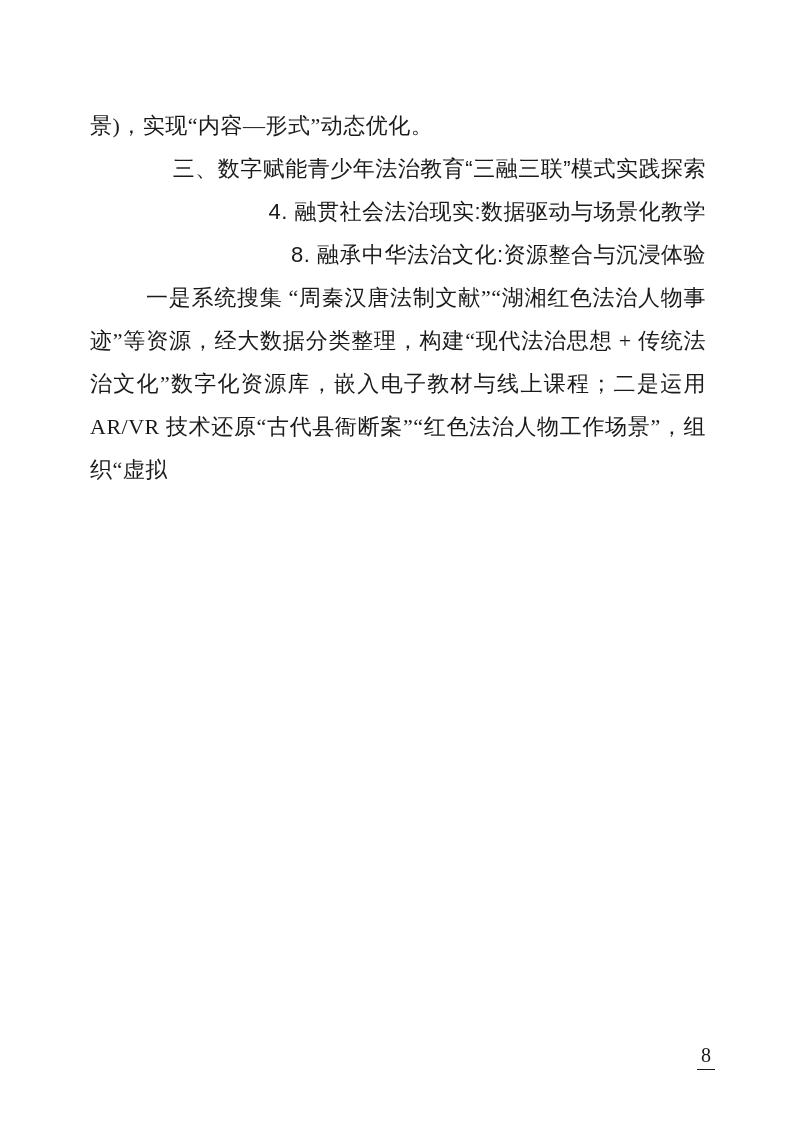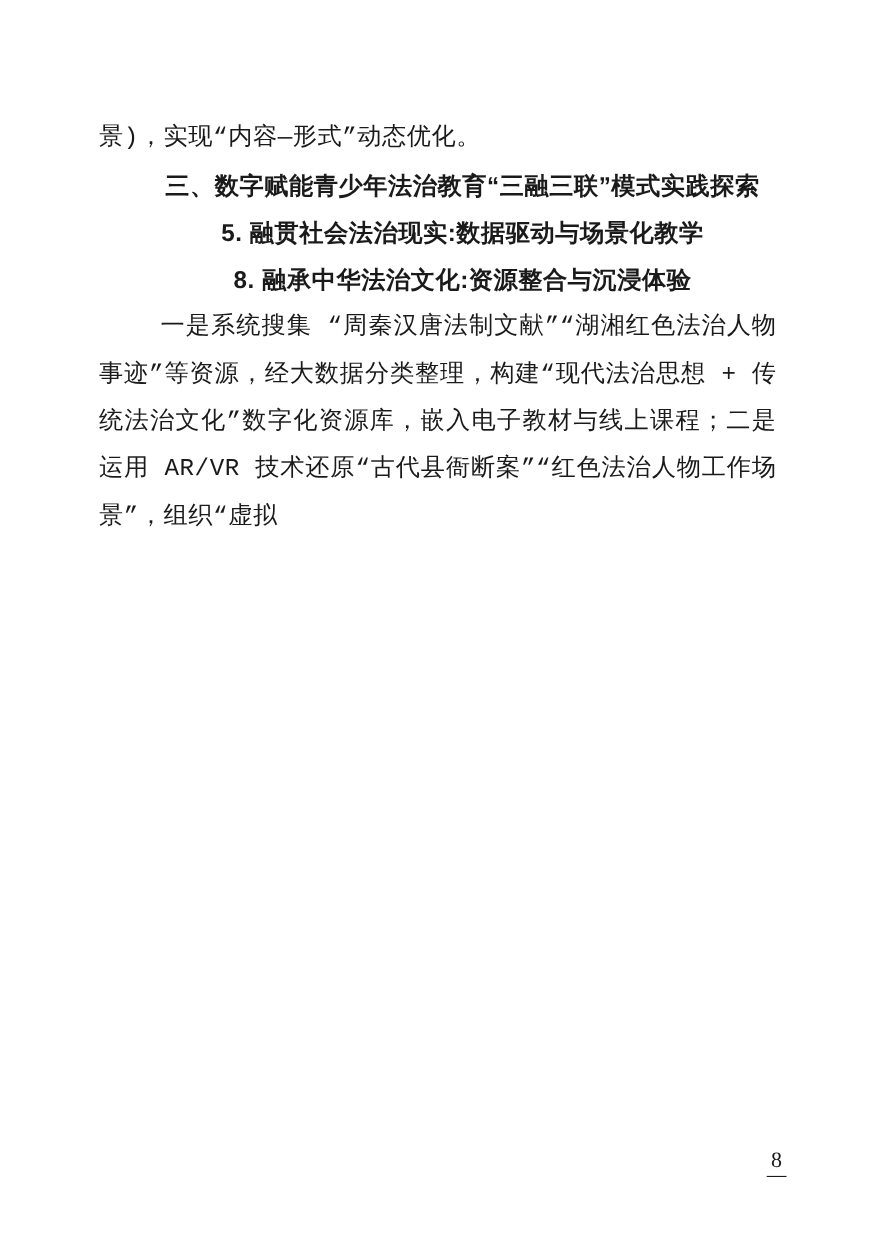--- a/index.html
+++ b/index.html
@@ -23,53 +23,53 @@
     left: 90px;
     top: 104px;
     width: 616px;
   }
   .content > div {
     margin: 0;
     line-height: 43px;
     font-size: 22px;
   }
   .para {
-    font-family: Liberation Mono, monospace;
+    font-family: Liberation Serif, serif;
     text-align: justify;
     text-indent: 56px;
     letter-spacing: 0.5px;
   }
   .para.no-indent {
     text-indent: 0;
   }
   .heading {
     font-family: "Liberation Sans", "DejaVu Sans", sans-serif;
-    font-weight: bold;
+    font-weight: normal;
     text-indent: 45px;
     letter-spacing: 0.5px;
-    text-align: center;
+    text-align: right;
   }
   .page-number {
     position: absolute;
     left: 697px;
     top: 1042px;
     font-size: 20px;
     line-height: 26px;
     font-family: "Liberation Serif", "DejaVu Serif", serif;
     color: #1a1a1a;
     border-bottom: 1.5px solid #1a1a1a;
     padding: 0 4px 1px 4px;
   }
 </style>
 </head>
 <body>
 
 <div class="page">
   <div class="content">
     <div class="para no-indent">景)，实现“内容—形式”动态优化。</div>
     <div class="heading">三、数字赋能青少年法治教育“三融三联”模式实践探索</div>
-    <div class="heading">5. 融贯社会法治现实:数据驱动与场景化教学</div>
+    <div class="heading">4. 融贯社会法治现实:数据驱动与场景化教学</div>
     <div class="heading">8. 融承中华法治文化:资源整合与沉浸体验</div>
     <div class="para">一是系统搜集 “周秦汉唐法制文献”“湖湘红色法治人物事迹”等资源，经大数据分类整理，构建“现代法治思想 + 传统法治文化”数字化资源库，嵌入电子教材与线上课程；二是运用 AR/VR 技术还原“古代县衙断案”“红色法治人物工作场景”，组织“虚拟</div>
   </div>
 
   <div class="page-number">8</div>
 </div>
 
 </body></html>

